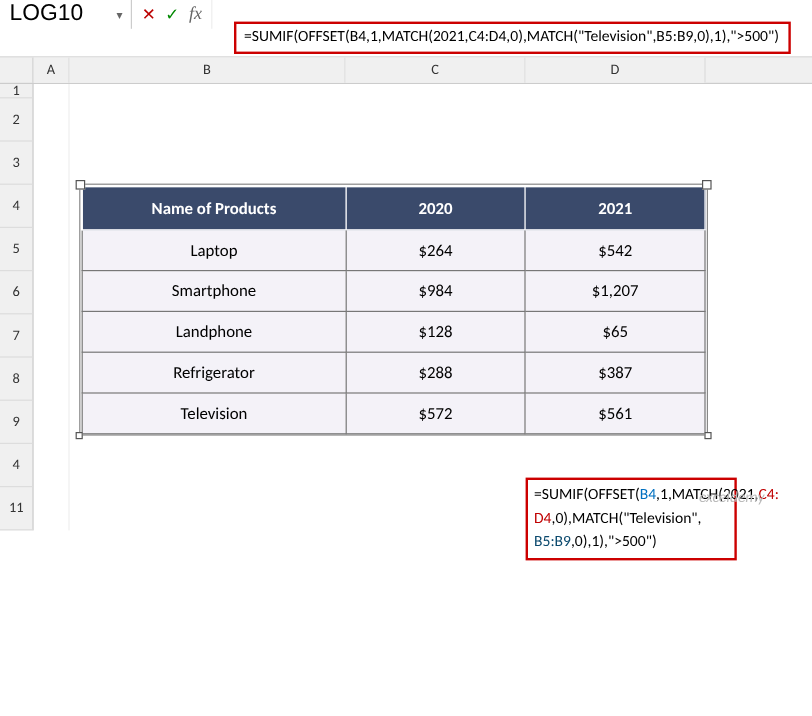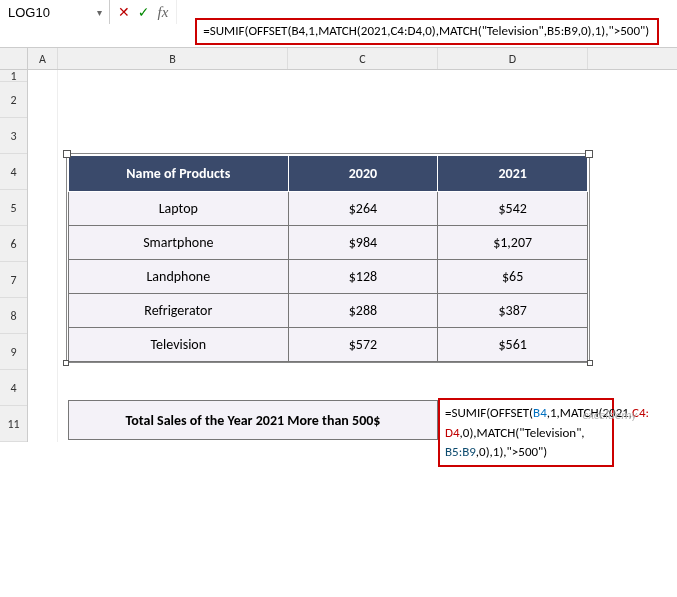--- a/index.html
+++ b/index.html
@@ -24,21 +24,21 @@
       align-items: center;
       border-right: 1px solid #ccc;
       height: 24px;
       padding: 0 4px;
       background: #fff;
     }
     .name-box {
       width: 90px;
       height: 20px;
       border: none;
-      font-size: 13px;
+      font-size: 19px;
       padding: 0 4px;
     }
     .name-dd {
       font-size: 10px;
       color: #666;
       padding: 0 3px;
     }
     .fb-icons {
       display: flex;
       align-items: center;
@@ -259,21 +259,20 @@
         <td>$561</td>
       </tr>
     </tbody>
       </table>
 
     <div class="range-selection">
       <span class="range-corner1"></span>
         <span class="range-corner2"></span>
     </div>
 
-    <div class="footer-label">Total Sales of the Year 2021 More than 500$</div>
 
     <div class="formula-cell">
       <span class="tok-black">=SUMIF(OFFSET(</span><span class="tok-b4">B4</span><span class="tok-black">,1,MATCH(2021,</span><span class="tok-c4d4">C4:</span><br><span class="tok-c4d4">D4</span><span class="tok-black">,0),MATCH("Television",</span><br><span class="tok-b5b9">B5:B9</span><span class="tok-black">,0),1),"&gt;500")</span>
     </div>
 
     <div class="watermark">exceldemy</div>
   </div>
 </div>
 
 </body></html>

